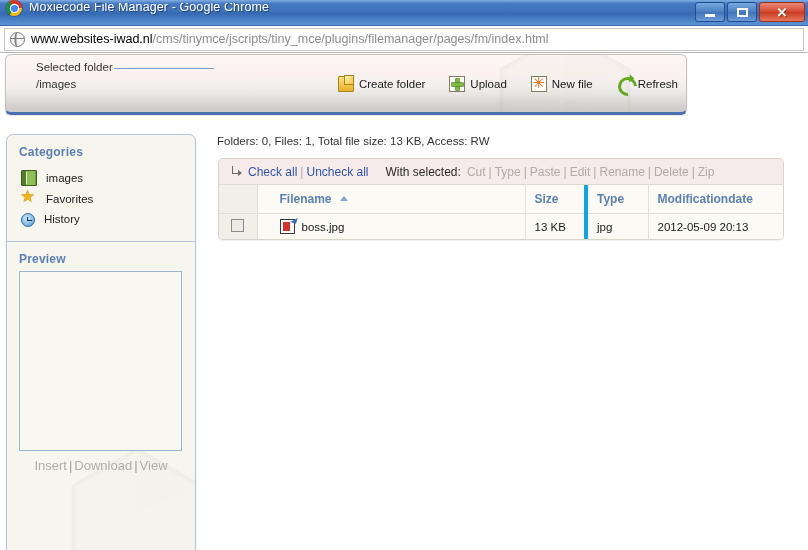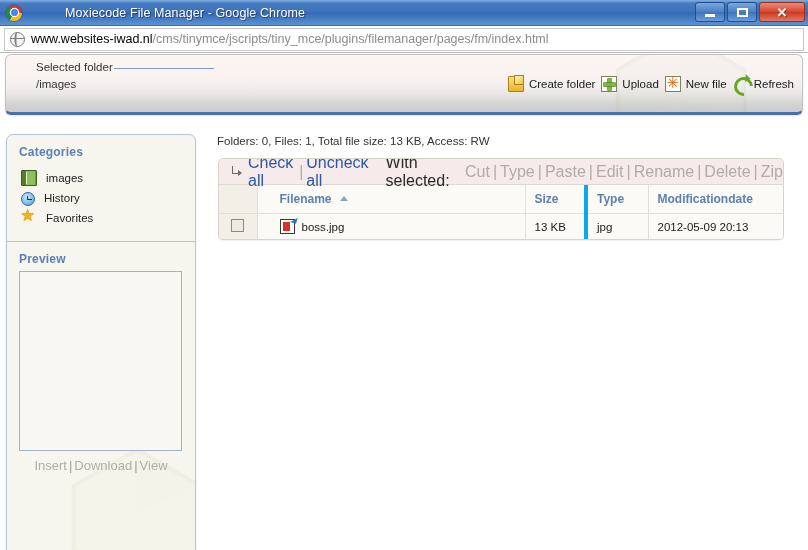--- a/index.html
+++ b/index.html
@@ -14,23 +14,22 @@
   
   #window {
     position: absolute; left: 0; top: 0;
     width: 808px; height: 550px;
     background: #ffffff;
   }
   #titlebar {
     position: absolute; left: 0; top: 0; width: 808px; height: 26px;
     background: linear-gradient(to bottom, #4a7ec4 0%, #3f72ba 45%, #3569b3 52%, #5a93d4 100%);
     border-bottom: 1px solid #3b6ba8;
-    display: flex; align-items: center;
+    display: flex; 
     padding-left: 6px;
-    gap: 36px;
   }
   #titlebar:before {
     content: ""; position: absolute; left: 0; top: 0; width: 808px; height: 3px;
     background: linear-gradient(to bottom, #7faee0, #4f83c6);
   }
   .chrome-logo {
     width: 16px; height: 16px; border-radius: 50%;
     background:
       conic-gradient(from -30deg, #d93025 0deg 120deg, #fbbc04 120deg 240deg, #1e8e3e 240deg 360deg);
     position: relative; flex: 0 0 auto; margin-right: 7px;
@@ -100,21 +99,21 @@
   #url-path { color: #8c8c8c; }
 
   
   #page {
     position: absolute; left: 0; top: 53px; width: 808px; height: 497px;
     background: #ffffff; overflow: hidden;
   }
 
   
   #fm-header {
-    position: absolute; left: 5px; top: 1px; width: 798px; height: 61px;
+    position: absolute; left: 5px; top: 1px; width: 682px; height: 61px;
     background:
       linear-gradient(to bottom,
         #fbf5f4 0%, #f9f2f1 38%, #f2efee 55%,
         #e7e5e3 70%, #d6d4d2 86%, #cfcdcb 96%, #cfcdcb 100%);
     border: 1px solid #c5c3c1;
     border-radius: 6px;
     border-bottom: 3px solid #4a6fae;
     box-shadow: 0 1px 2px rgba(0,0,0,.12);
     overflow: hidden;
   }
@@ -130,21 +129,21 @@
   #sel-folder-rule {
     position: absolute; left: 108px; top: 13px; width: 100px; height: 1px;
     background: #7f9bc9;
   }
   #sel-folder-value {
     position: absolute; left: 30px; top: 23px;
     font-size: 11.5px; color: #333;
   }
   #toolbar {
     position: absolute; right: 8px; top: 21px;
-    display: flex; align-items: center; gap: 6px;
+    display: flex; align-items: center; gap: 24px;
   }
   .tbtn {
     display: flex; align-items: center; gap: 5px;
     font-size: 11.5px; color: #1b1b1b; white-space: nowrap;
     cursor: pointer;
   }
   .ticon { width: 16px; height: 16px; flex: 0 0 auto; position: relative; }
 
   
   .ic-folder {
@@ -265,21 +264,21 @@
     border: 1px solid #d7d4cc;
     border-radius: 5px;
     overflow: hidden;
     background: #fbfaf4;
     box-shadow: 0 1px 1px rgba(0,0,0,.06);
   }
   #actionbar {
     height: 26px; background: #f6eaea;
     border-bottom: 1px solid #ddd8d0;
     display: flex; align-items: center;
-    padding-left: 8px; font-size: 16px;
+    padding-left: 8px; font-size: 12px;
     border-radius: 4px 4px 0 0;
   }
   .arrow-icon {
     width: 14px; height: 12px; position: relative; margin-right: 7px; flex: 0 0 auto;
   }
   .arrow-icon:before {
     content: ""; position: absolute; left: 5px; top: 0px; width: 1.2px; height: 8px;
     background: #6b6b6b;
   }
   .arrow-icon:after {
@@ -416,26 +415,26 @@
       </svg>
 
       <div class="sb-section">
         <div class="sb-title">Categories</div>
 
         <div class="sb-item">
           <span class="sb-ic ic-book"></span>
           <span>images</span>
         </div>
         <div class="sb-item">
+          <span class="sb-ic ic-star"></span>
+          <span>Favorites</span>
+        </div>
+        <div class="sb-item">
           <span class="sb-ic ic-clock"></span>
           <span>History</span>
-        </div>
-        <div class="sb-item">
-          <span class="sb-ic ic-star"></span>
-          <span>Favorites</span>
         </div>
       </div>
 
       <div class="sb-divider"></div>
 
       <div class="sb-section" style="height:260px;">
         <div class="sb-title">Preview</div>
         <div id="preview-box"></div>
         <div id="preview-actions">
           <span class="lnk-dis">Insert</span><span class="pa-sep">|</span><span class="lnk-dis">Download</span><span class="pa-sep">|</span><span class="lnk-dis">View</span>

